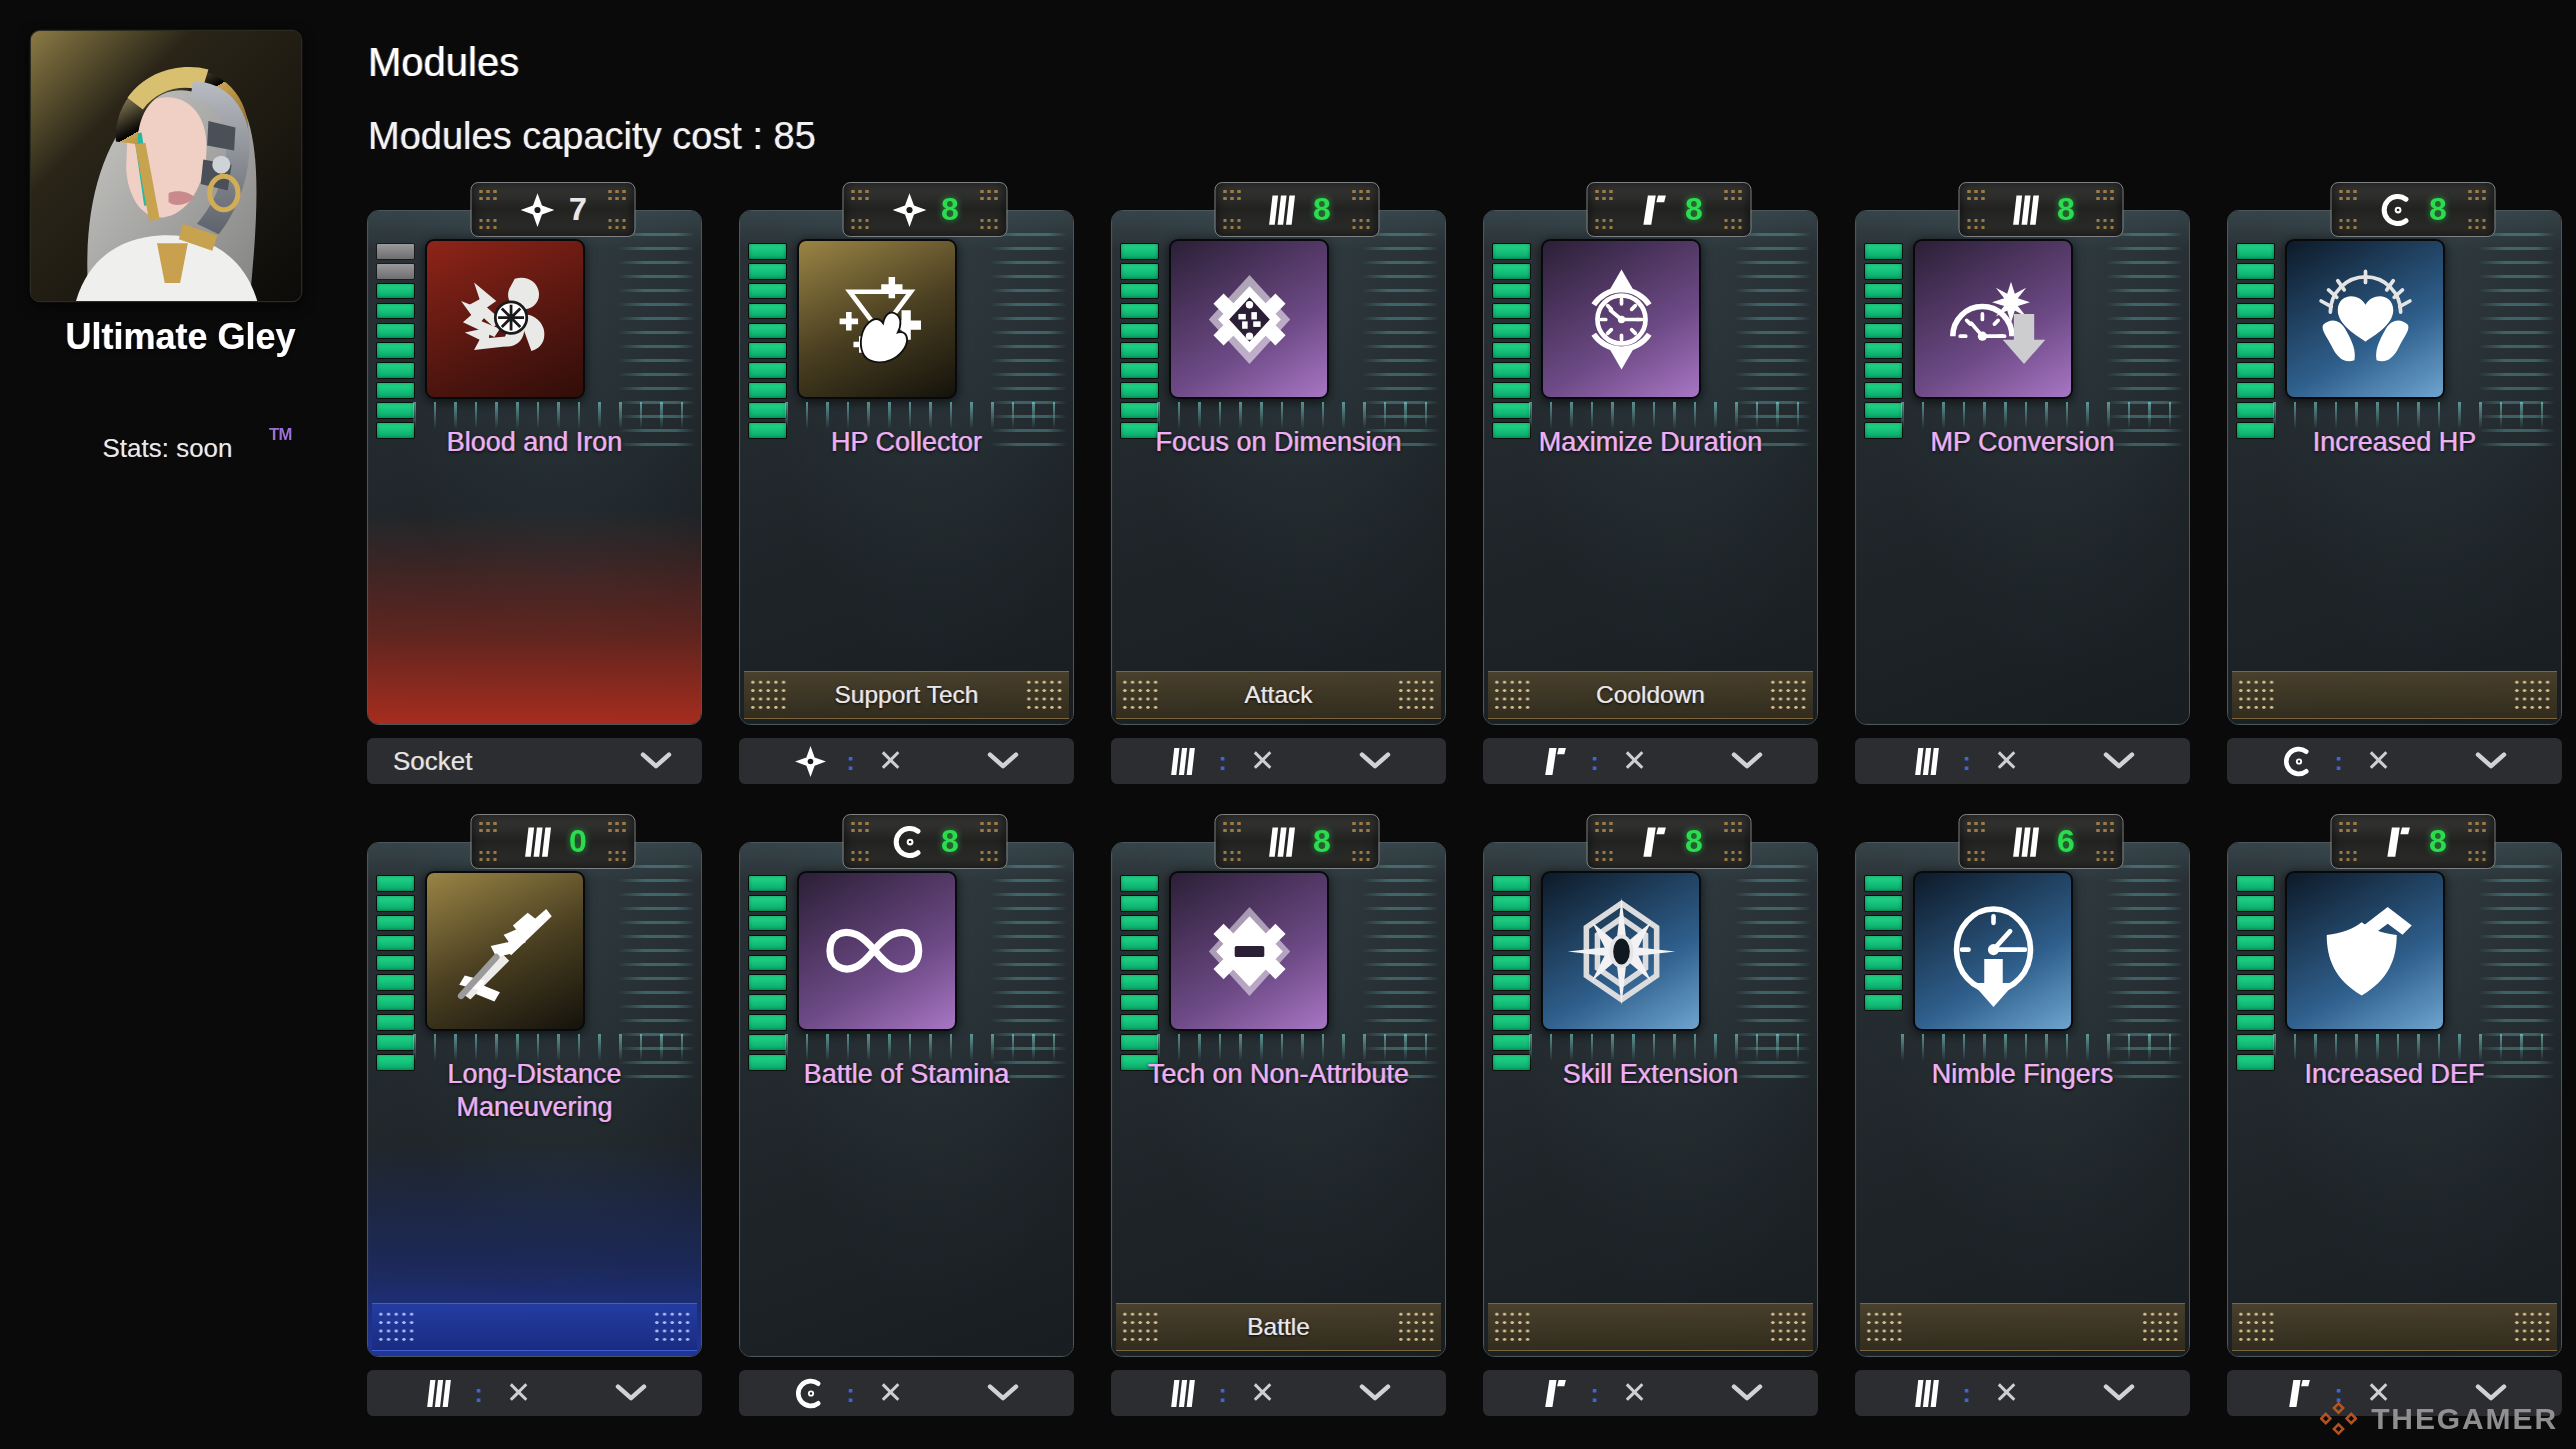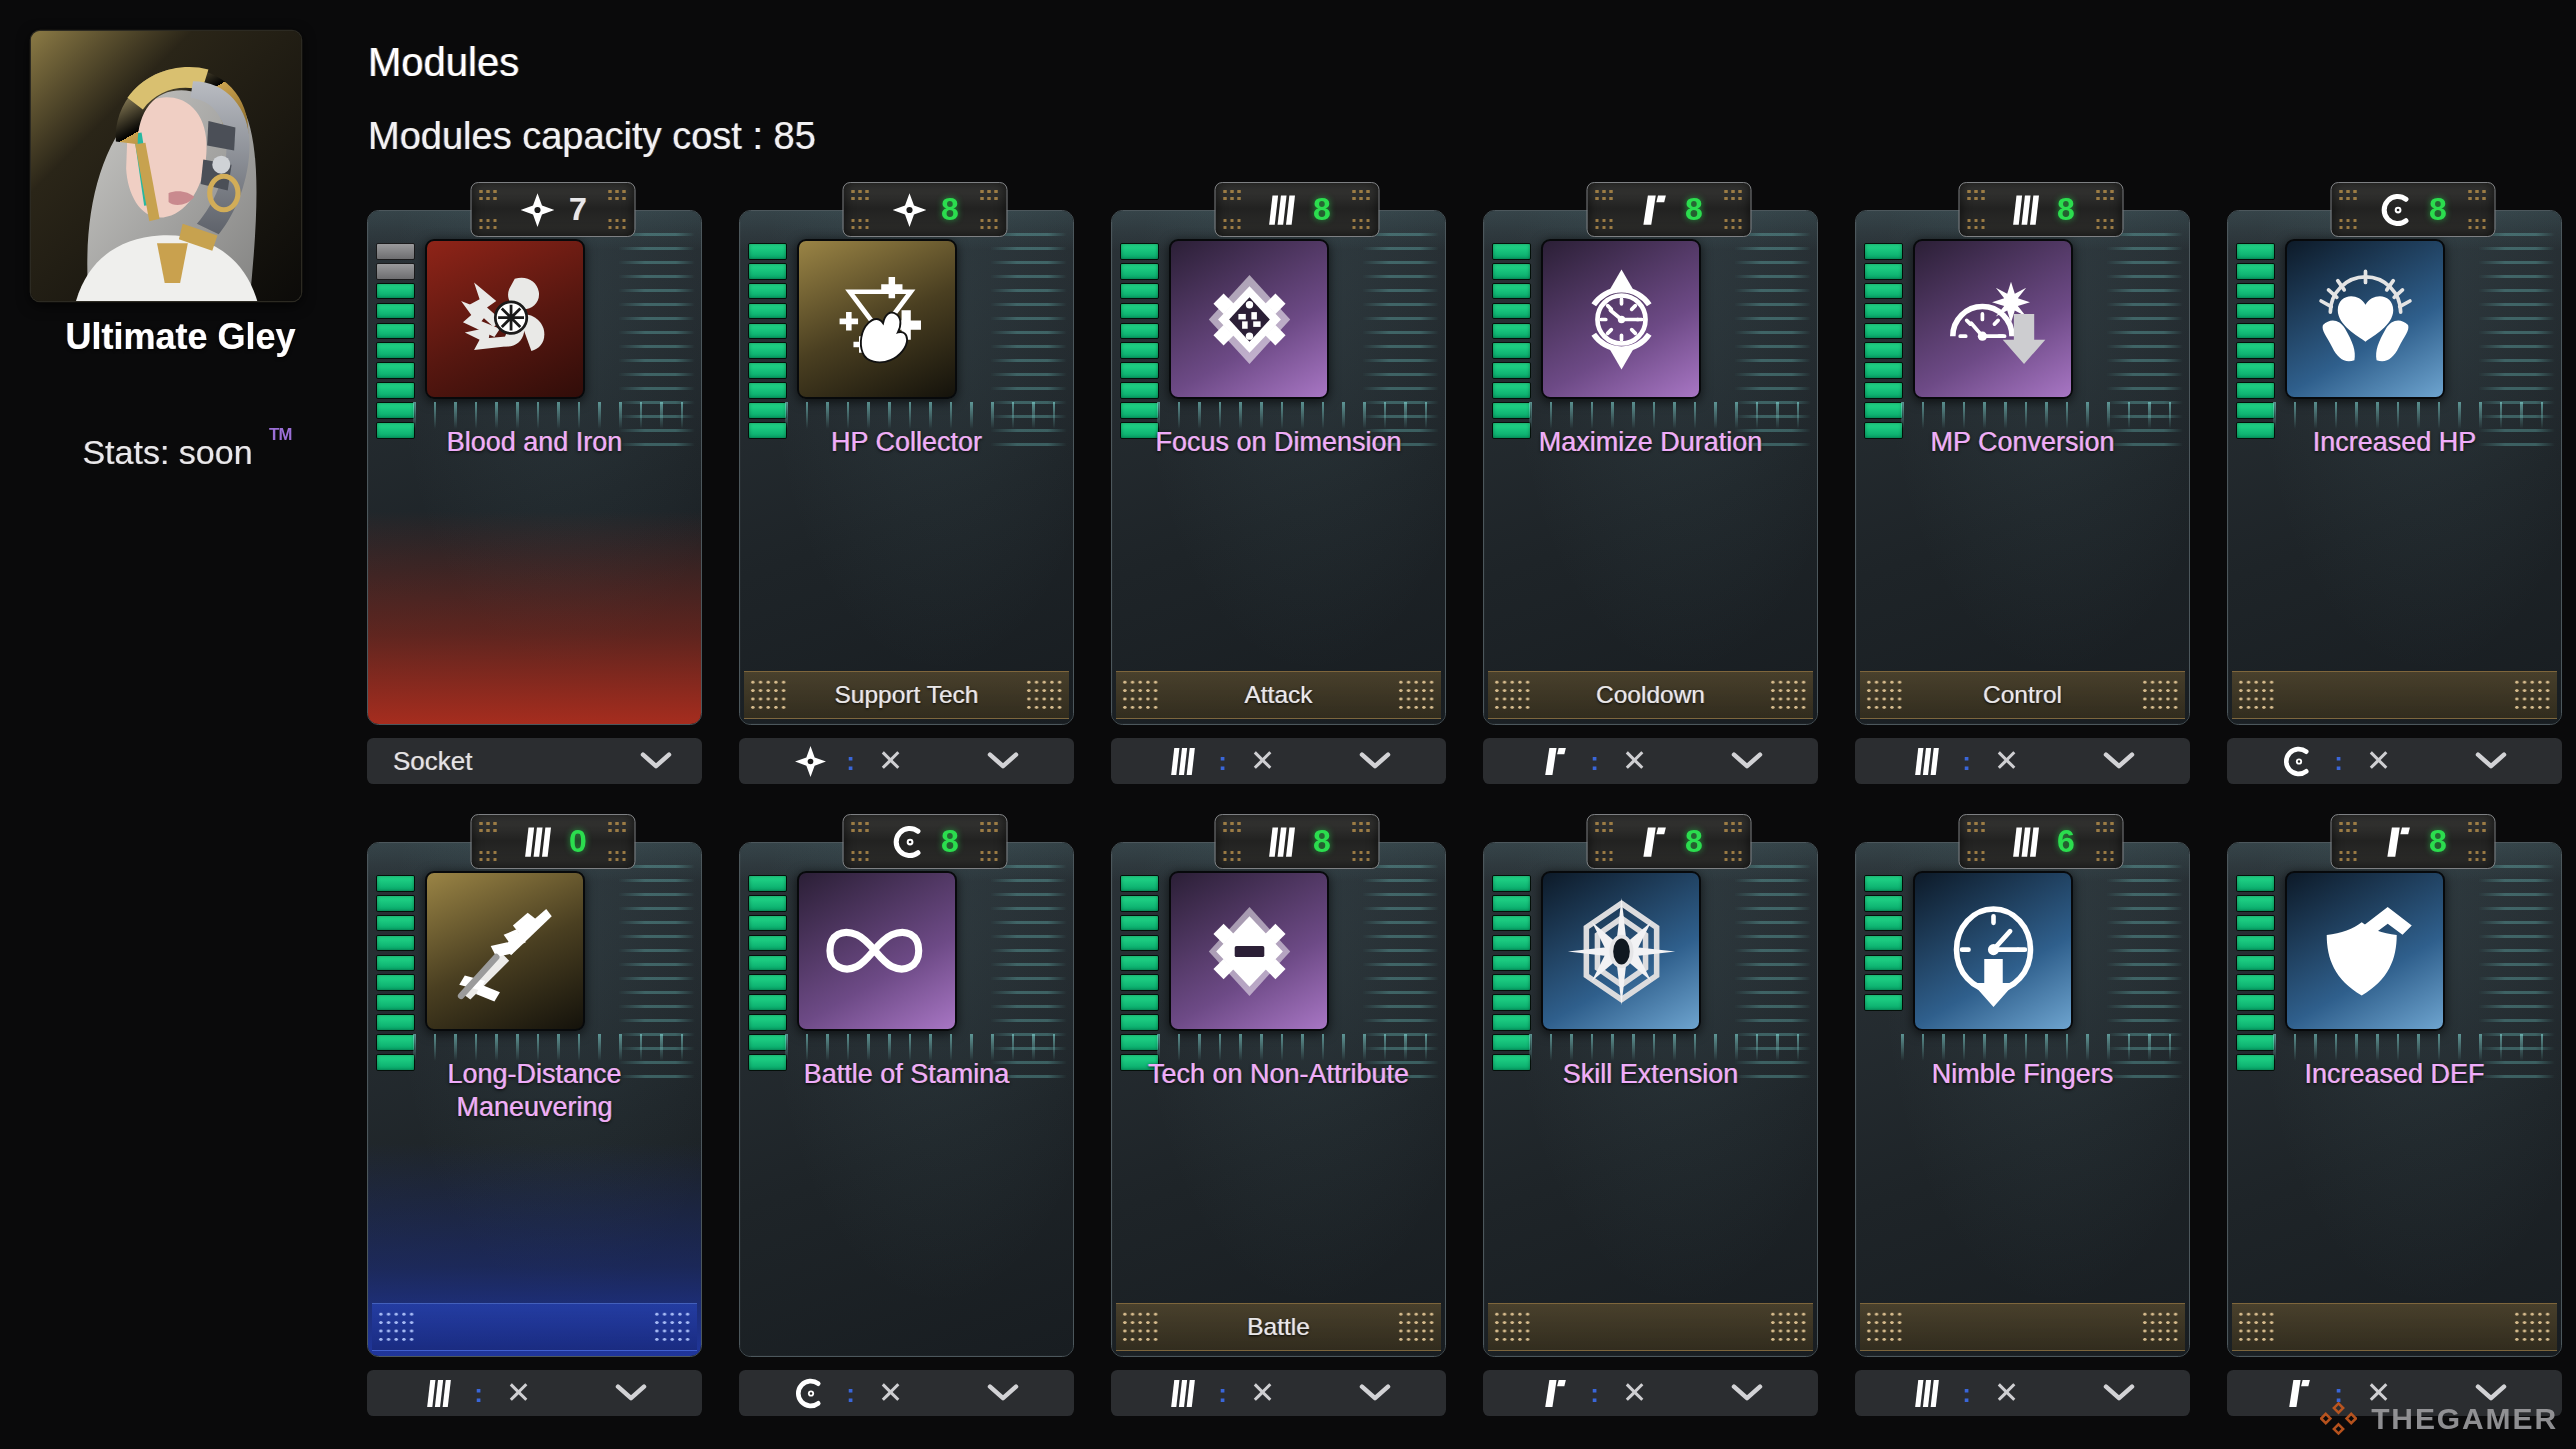--- a/index.html
+++ b/index.html
@@ -24,21 +24,21 @@
     box-shadow: 0 0 0 1.3px #2c2a22, 0 3.9px 14px rgba(0,0,0,.8);
   }
   .portrait-art { position:absolute; inset:0; }
   .char-name {
     position: absolute; left: 0; top: 317px; width: 361px; text-align: center;
     font-size: 36px; font-weight: bold; color: #ffffff; line-height: 1.12;
     text-shadow: 0.6px 0 0 rgba(255,160,60,.55), -0.6px 0 0 rgba(90,150,255,.55), 0 1.3px 3.9px #000;
   }
   .char-stats {
     position: absolute; left: 0; top: 433px; width: 335px; text-align: center;
-    font-size: 34px; color: #e9e9ec;
+    font-size: 26px; color: #e9e9ec;
     text-shadow: 0.6px 0 0 rgba(255,160,60,.4), -0.6px 0 0 rgba(90,150,255,.4);
   }
   .tm {
     position:absolute; left: 269px; top: 425px;
     font-size: 16.7px; font-weight: bold; color:#9b6fd6; letter-spacing:-0.6px;
   }
 
   
   .page-title {
     position: absolute; left: 368px; top: 40px;
@@ -581,23 +581,20 @@
               </g>
               <circle cx="48" cy="78" r="5" fill="#fff"></circle>
               <g fill="#fff">
                 <path d="M92 14 l5 16 l15 -8 l-11 14 l16 5 l-16 5 l11 14 l-15 -8 l-5 16 l-5 -16 l-15 8 l11 -14 l-16 -5 l16 -5 l-11 -14 l15 8 Z" transform="translate(-8,6) scale(0.82) translate(14,2)"></path>
               </g>
               <path d="M86 54 h22 v28 h12 l-23 26 l-23 -26 h12 Z" fill="#cdcdd0" transform="translate(-4,0)"></path>
             </svg>
           </div>
           <div class="downlines"></div>
           <div class="mod-name">MP Conversion</div>
-          <div class="catplate">
-            <span class="cat-label">Control</span>
-          </div>
         </div>
         <div class="ctrlbar">
           <span>
             <svg class="ctrl-ico" viewBox="0 0 64 64">
               <g fill="#fff">
                 <path d="M16 6 L26 6 L20 58 L10 58 Z"></path>
                 <path d="M31 6 L41 6 L35 58 L25 58 Z"></path>
                 <path d="M46 6 L56 6 L50 58 L40 58 Z"></path>
               </g>
             </svg>

